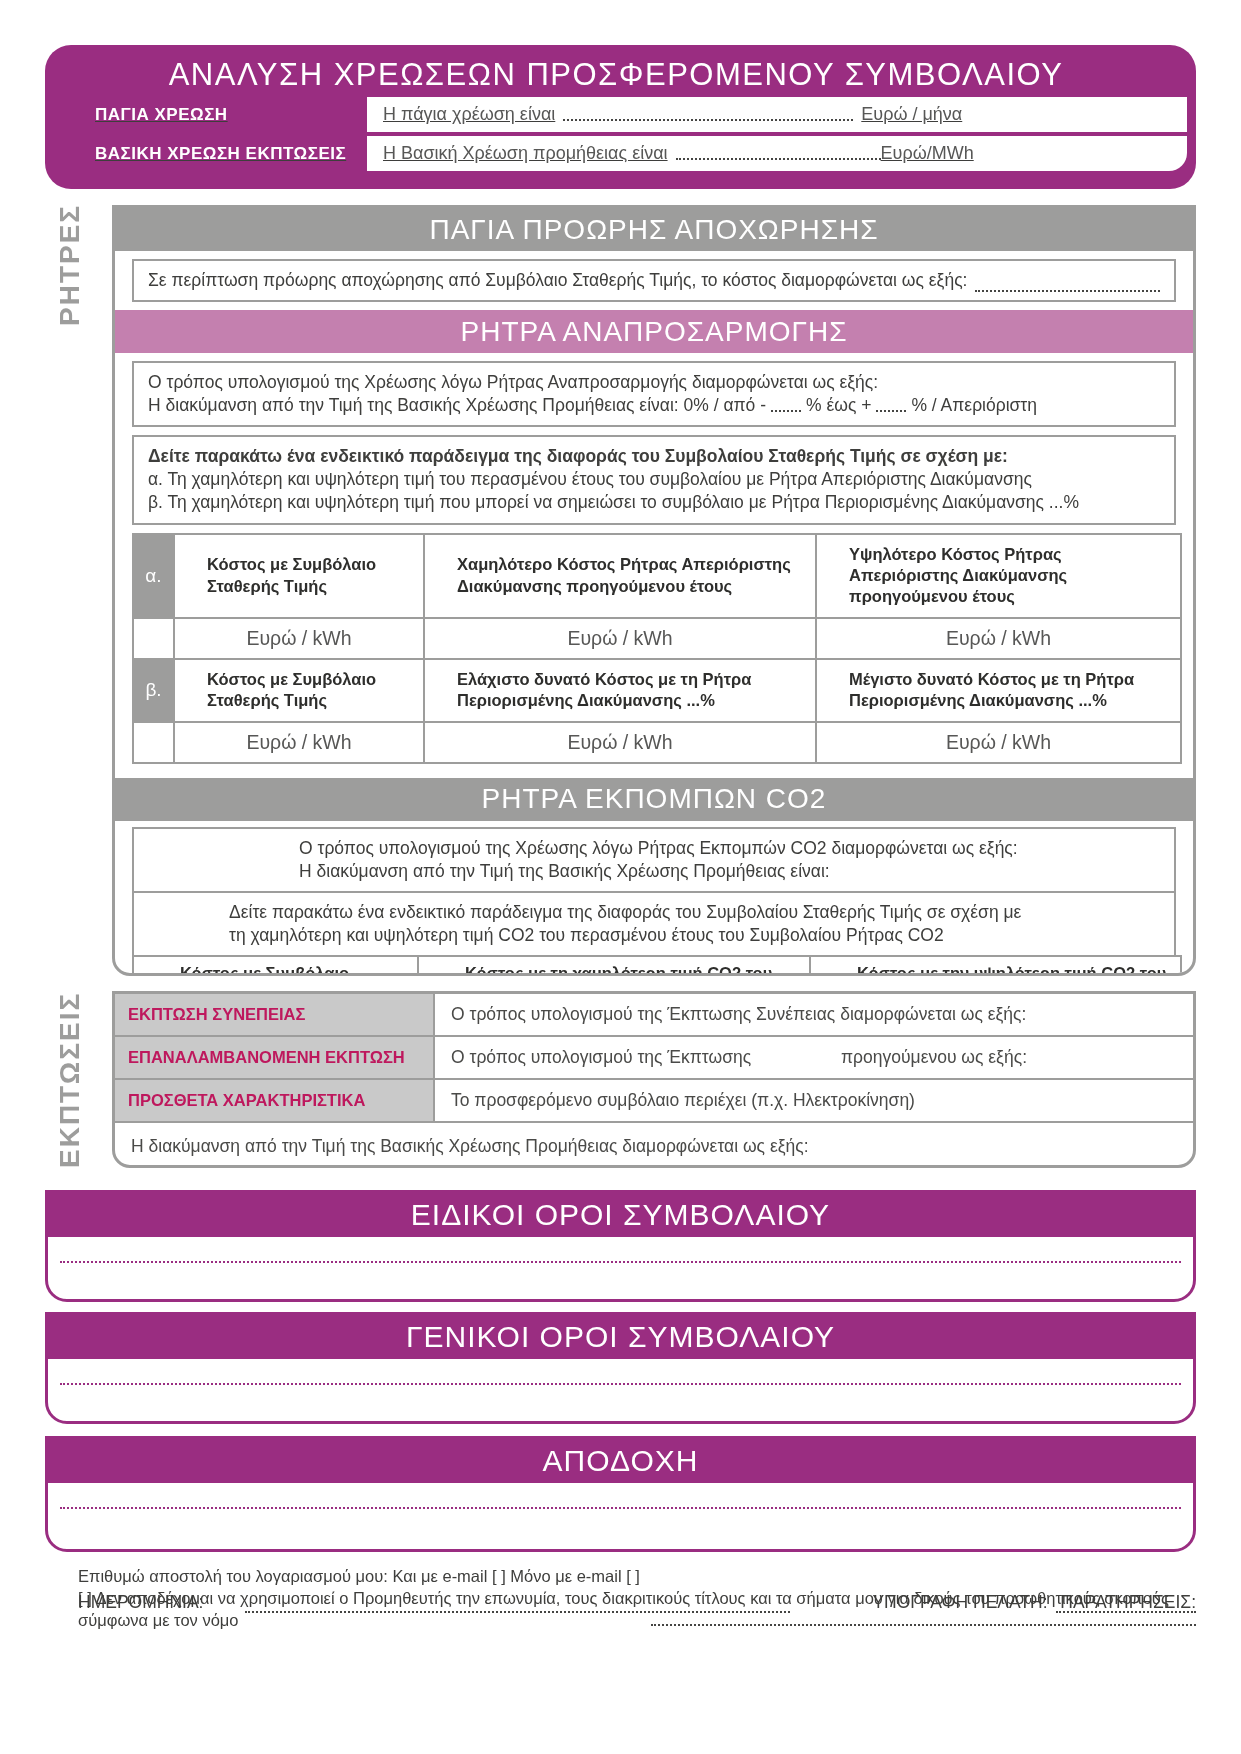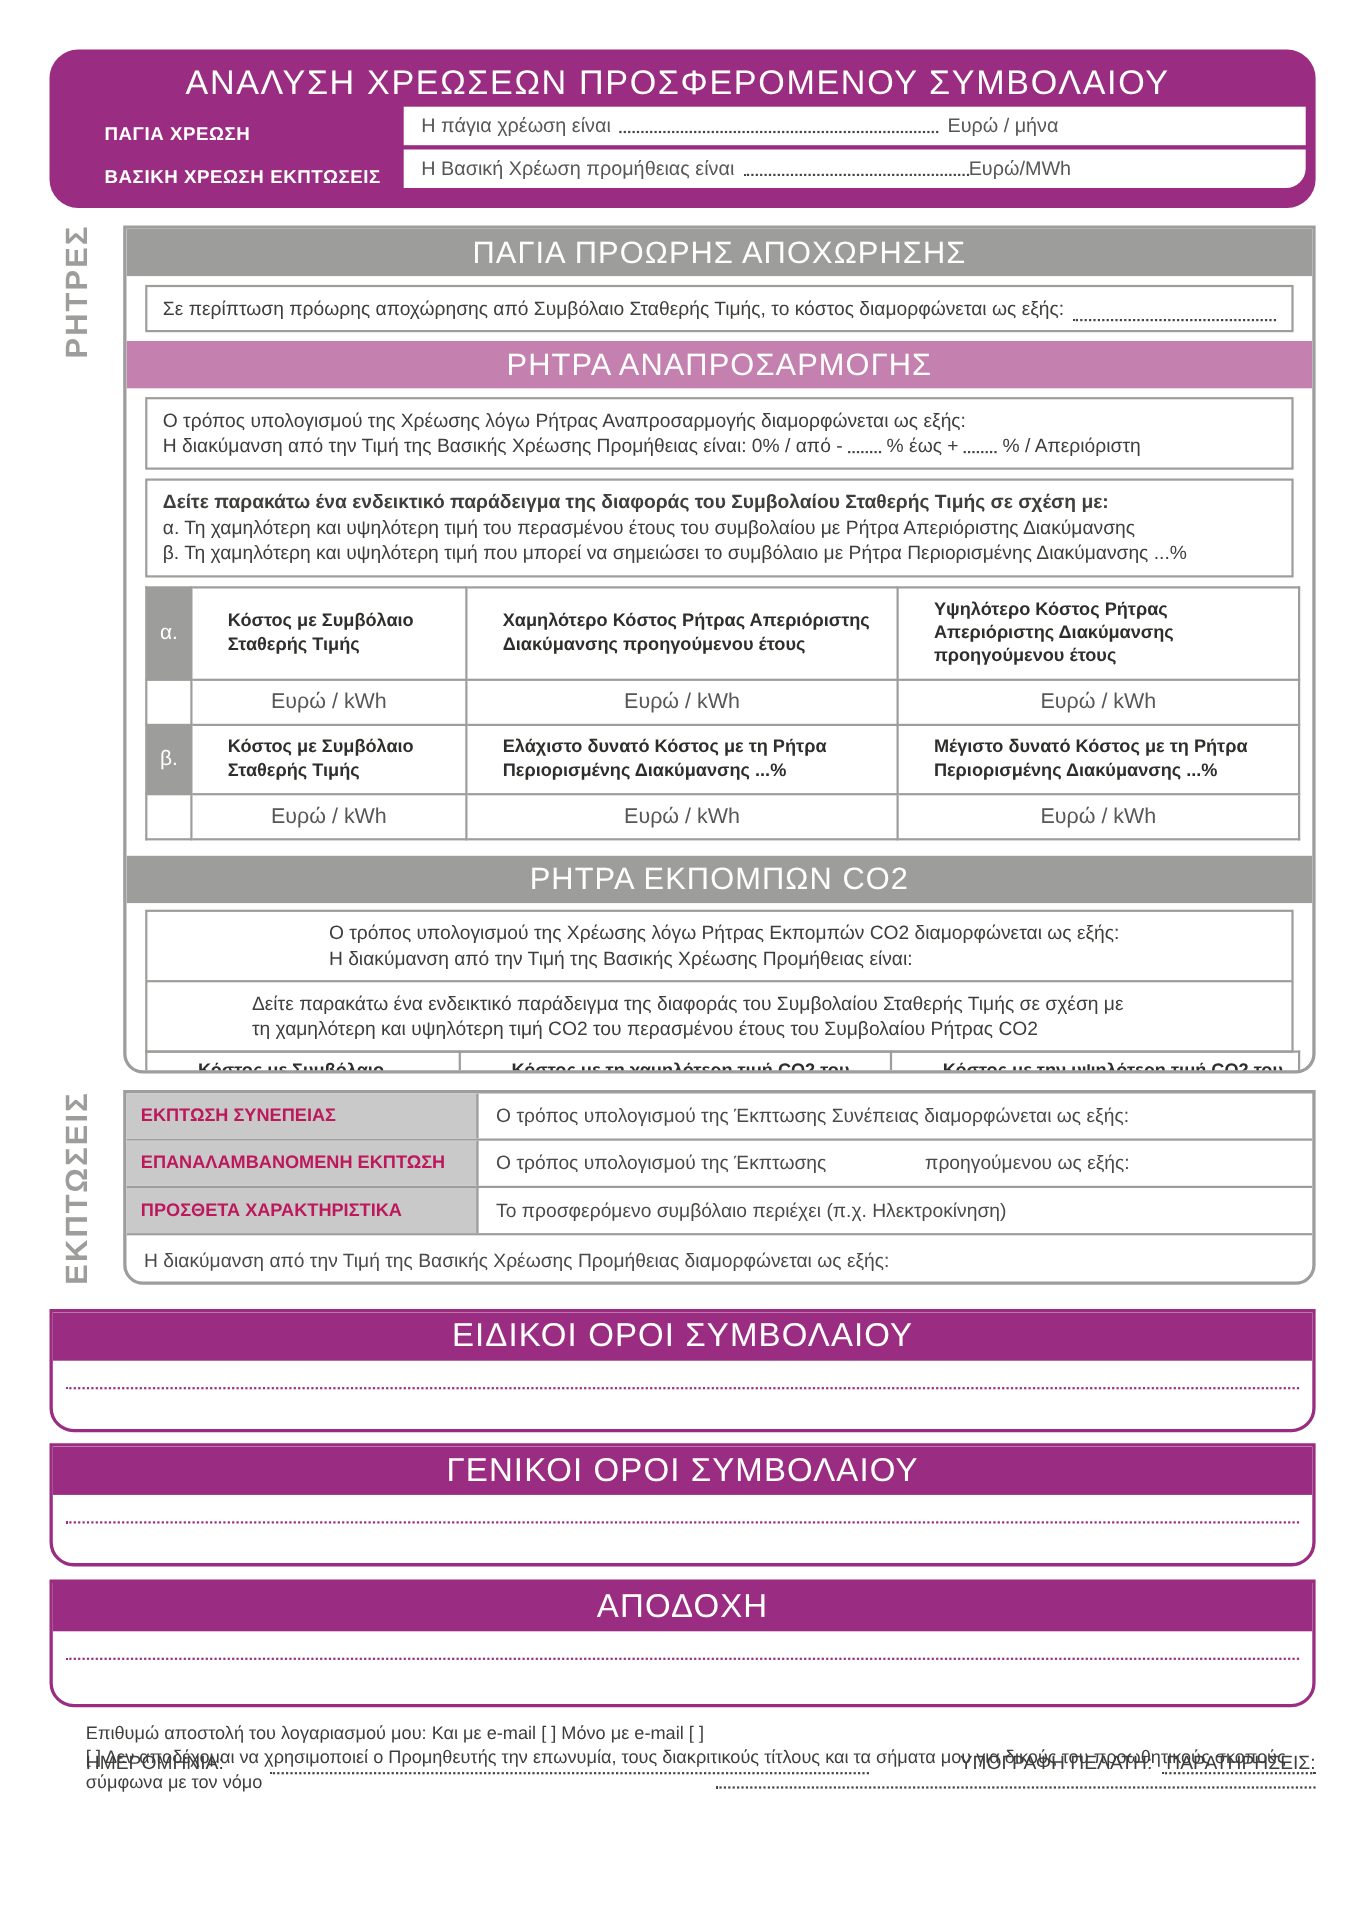--- a/index.html
+++ b/index.html
@@ -14,21 +14,21 @@
   
   .topbox {
     position: absolute; left: 45px; top: 45px; width: 1151px; height: 144px;
     background: #9A2D81; border-radius: 26px;
     padding: 8px 9px 10px 0;
   }
   .topbox-title {
     height: 44px; display: flex; align-items: center; justify-content: center;
     color: #fff; font-size: 31px; letter-spacing: 1.5px; font-weight: 400;
   }
-  .tc-row { display: flex; align-items: flex-end; margin-top: 0; }
+  .tc-row { display: flex; align-items: center; margin-top: 0; text-decoration: underline; }
   .tc-row + .tc-row { margin-top: 4px; }
   .tc-label {
     flex: 0 0 322px; display: flex; align-items: center;
     padding-left: 50px; color: #fff; font-weight: 700; font-size: 17px; letter-spacing: .5px;
   }
   .tc-box {
     flex: 1; background: #fff; height: 35px;
     display: flex; align-items: center; padding: 0 16px;
     font-size: 18px; color: #575756;
   }

